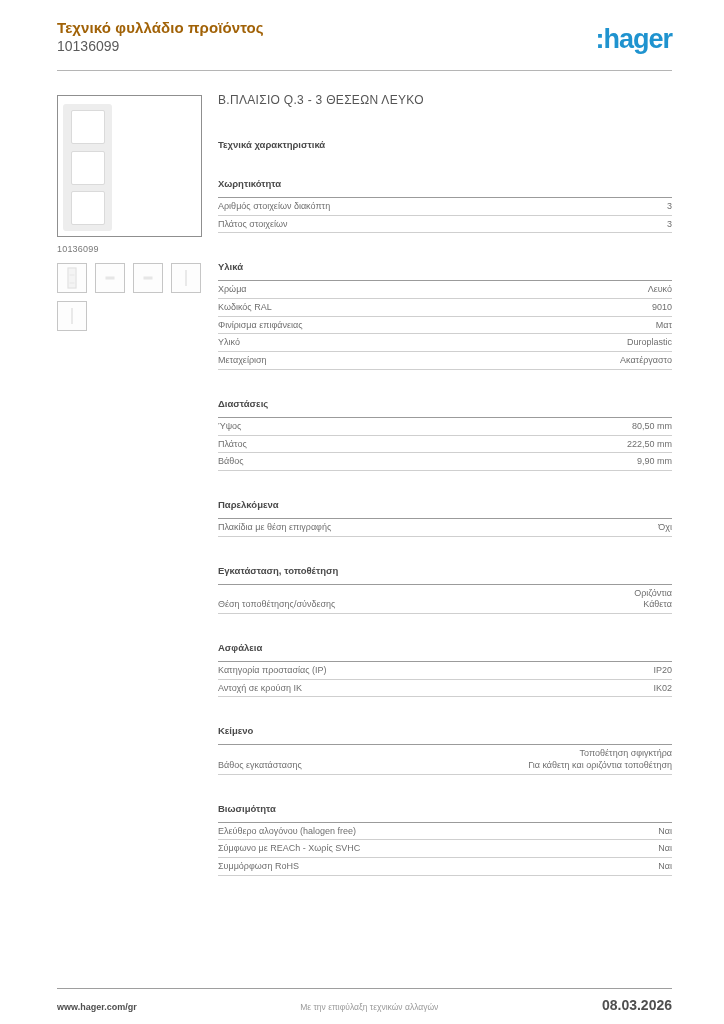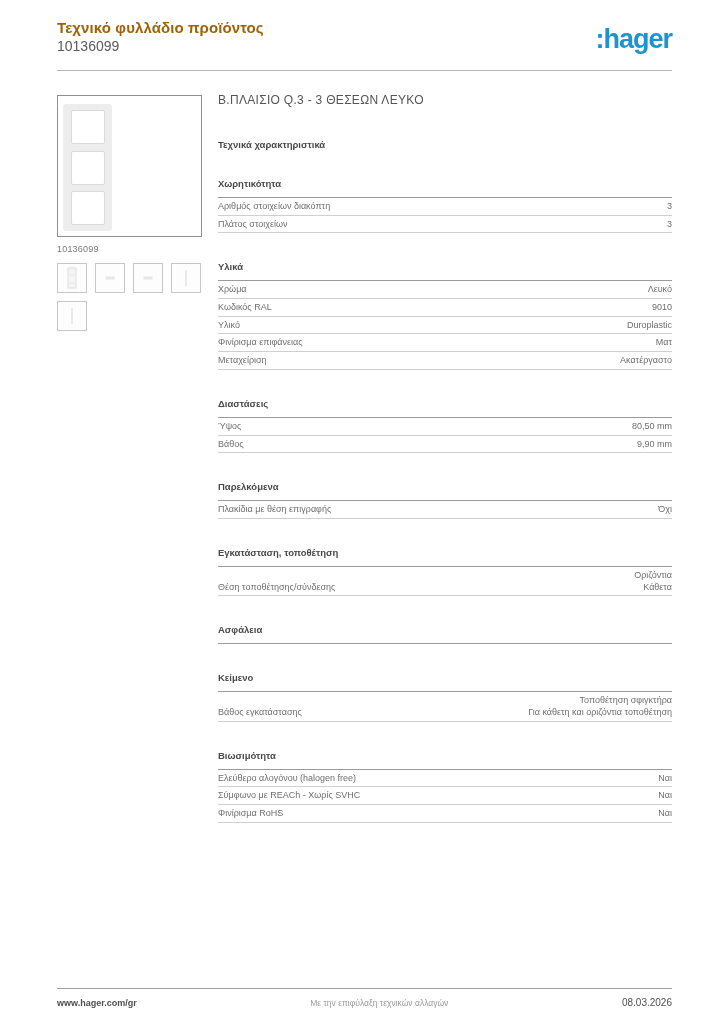--- a/index.html
+++ b/index.html
@@ -79,21 +79,21 @@
     font-size: 9px; color: #6f6f6f; line-height: 1.3;
   }
   .row .lbl { text-align: left; }
   .row .val { text-align: right; white-space: pre-line; margin-left: 10px; }
 
   
   .ftr-rule { position: absolute; left: 57px; right: 52px; top: 988px; border-top: 1px solid #9e9e9e; }
   .ftr { position: absolute; left: 57px; right: 52px; top: 997px; display: flex; justify-content: space-between; align-items: baseline; gap: 31px; }
   .ftr-left  { font-size: 9px; font-weight: bold; color: #4f4f4f; }
   .ftr-center{ font-size: 8.5px; color: #9a9a9a; }
-  .ftr-right { font-size: 10px; font-weight: normal; color: #4f4f4f; }
+  .ftr-right { font-size: 14px; font-weight: bold; color: #4f4f4f; }
 </style>
 </head>
 <body>
 
 <div class="page">
 
   <div class="hdr">
     <div class="doc-title">Τεχνικό φυλλάδιο προϊόντος</div>
     <div class="doc-number">10136099</div>
     <div class="logo" style="color: rgb(31, 147, 207);">:hager</div>
@@ -154,44 +154,48 @@
     <span class="lbl">Χρώμα</span>
     <span class="val">Λευκό</span>
   </div>
 
   <div class="row">
     <span class="lbl">Κωδικός RAL</span>
     <span class="val">9010</span>
   </div>
 
   <div class="row">
+    <span class="lbl">Φινίρισμα επιφάνειας</span>
+    <span class="val">Ματ</span>
+  </div>
+
+  <div class="row">
     <span class="lbl">Υλικό</span>
     <span class="val">Duroplastic</span>
   </div>
 
   <div class="row">
-    <span class="lbl">Φινίρισμα επιφάνειας</span>
-    <span class="val">Ματ</span>
-  </div>
-
-  <div class="row">
     <span class="lbl">Μεταχείριση</span>
     <span class="val">Ακατέργαστο</span>
   </div>
 </div>
   </section>
 
   <section class="group">
     <h4 class="group-name">Διαστάσεις</h4>
     <div class="rows">
   <div class="row">
     <span class="lbl">Ύψος</span>
     <span class="val">80,50 mm</span>
   </div>
 
+  <div class="row">
+    <span class="lbl">Πλάτος</span>
+    <span class="val">222,50 mm</span>
+  </div>
 
   <div class="row">
     <span class="lbl">Βάθος</span>
     <span class="val">9,90 mm</span>
   </div>
 </div>
   </section>
 
   <section class="group">
     <h4 class="group-name">Παρελκόμενα</h4>
@@ -209,20 +213,31 @@
   <div class="row">
     <span class="lbl">Θέση τοποθέτησης/σύνδεσης</span>
     <span class="val">Οριζόντια
 Κάθετα</span>
   </div>
 </div>
   </section>
 
   <section class="group">
     <h4 class="group-name">Ασφάλεια</h4>
+    <div class="rows">
+  <div class="row">
+    <span class="lbl">Κατηγορία προστασίας (IP)</span>
+    <span class="val">IP20</span>
+  </div>
+
+  <div class="row">
+    <span class="lbl">Αντοχή σε κρούση ΙΚ</span>
+    <span class="val">IK02</span>
+  </div>
+</div>
   </section>
 
   <section class="group">
     <h4 class="group-name">Κείμενο</h4>
     <div class="rows">
   <div class="row">
     <span class="lbl">Βάθος εγκατάστασης</span>
     <span class="val">Τοποθέτηση σφιγκτήρα
 Για κάθετη και οριζόντια τοποθέτηση</span>
   </div>
@@ -236,21 +251,21 @@
     <span class="lbl">Ελεύθερο αλογόνου (halogen free)</span>
     <span class="val">Ναι</span>
   </div>
 
   <div class="row">
     <span class="lbl">Σύμφωνο με REACh - Χωρίς SVHC</span>
     <span class="val">Ναι</span>
   </div>
 
   <div class="row">
-    <span class="lbl">Φινίρισμα RoHS</span>
+    <span class="lbl">Συμμόρφωση RoHS</span>
     <span class="val">Ναι</span>
   </div>
 </div>
   </section>
 </div>
   </div>
 
   <div class="ftr-rule"></div>
   <div class="ftr">
     <span class="ftr-left">www.hager.com/gr</span>

